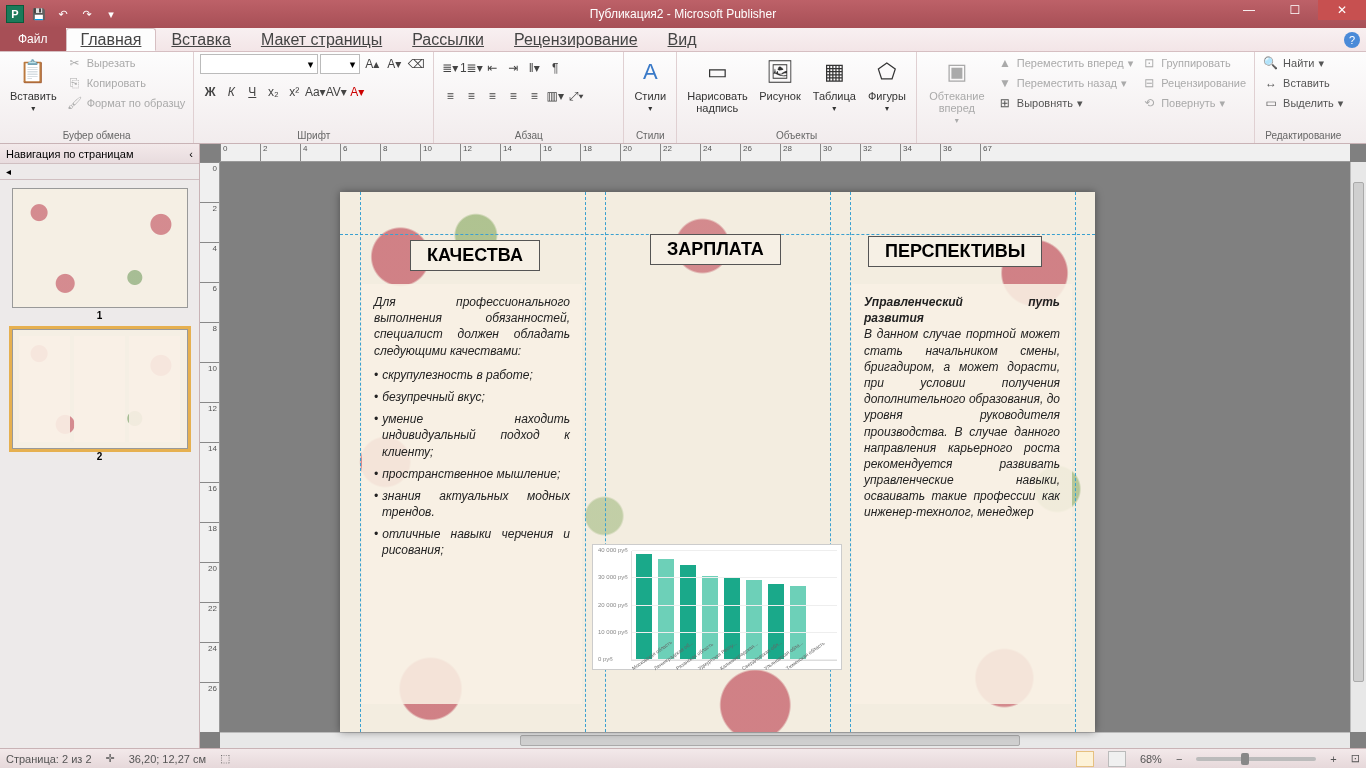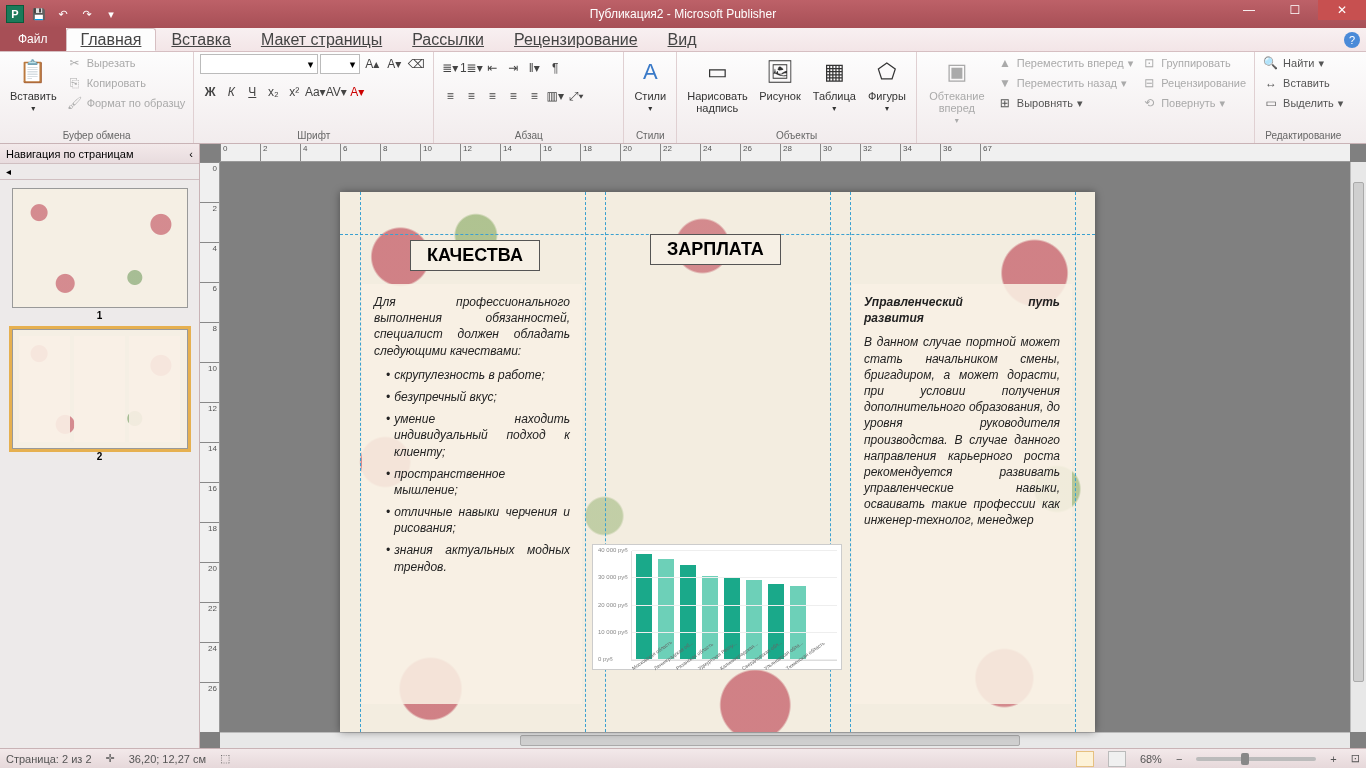--- a/index.html
+++ b/index.html
@@ -79,23 +79,23 @@
   radial-gradient(circle at 55% 95%, rgba(180,40,60,.55) 0 34px, transparent 36px),
   radial-gradient(circle at 88% 90%, rgba(180,40,60,.5) 0 28px, transparent 30px),
   radial-gradient(circle at 35% 60%, rgba(120,160,80,.4) 0 18px, transparent 20px),
   #f3ede0; }
 .guide-v { position: absolute; top: 0; bottom: 0; border-left: 1px dashed #3aa0d0; }
 .guide-h { position: absolute; left: 0; right: 0; border-top: 1px dashed #3aa0d0; }
 
 .col-title { position: absolute; background: #f6f0e5; border: 1px solid #555; padding: 4px 16px; font: bold 18px Arial; text-align: center; }
 .col-body { position: absolute; background: rgba(248,240,228,.88); padding: 10px 12px; font: italic 12px/1.35 Georgia, serif; color: #222; text-align: justify; }
 .col-body ul { list-style: none; margin-top: 8px; }
-.col-body li { margin: 6px 0 6px 20px; text-indent: -8px; }
+.col-body li { margin: 6px 0 6px 8px; text-indent: -8px; }
 .col-body li::before { content: "•"; margin-right: 4px; }
-.subhead { font-weight: bold; margin-bottom: 8px; }
+.subhead { font-weight: bold; }
 
 .chart-box { position: absolute; background: #fff; border: 1px solid #ccc; padding: 6px 4px 2px; }
 .chart-grid { position: relative; height: 110px; margin-left: 34px; border-left: 1px solid #ddd; border-bottom: 1px solid #ddd; display: flex; align-items: flex-end; gap: 6px; padding: 0 4px; }
 .chart-grid .gl { position: absolute; left: 0; right: 0; border-top: 1px solid #eee; font-size: 6px; color: #888; }
 .chart-grid .gl span { position: absolute; left: -34px; top: -4px; }
 .bar { width: 16px; background: #1aa98a; }
 .bar.alt { background: #6dd0b8; }
 .xlabels { display: flex; margin-left: 34px; gap: 6px; font-size: 5px; color: #666; transform-origin: top left; }
 .xlabels span { width: 16px; transform: rotate(-35deg); white-space: nowrap; display: inline-block; }
 
@@ -378,22 +378,22 @@
       <div class="guide-h" style="top:42px"></div>
 
       <div class="col-title" style="left:70px;top:48px">КАЧЕСТВА</div>
       <div class="col-body" style="left:22px;top:92px;width:220px;height:420px">
         <div>Для профессионального выполнения обязанностей, специалист должен обладать следующими качествами:</div>
         <ul>
           <li>скрупулезность в работе;</li>
           <li>безупречный вкус;</li>
           <li>умение находить индивидуальный подход к клиенту;</li>
           <li>пространственное мышление;</li>
+          <li>знания актуальных модных трендов.</li>
           <li>отличные навыки черчения и рисования;</li>
-          <li>знания актуальных модных трендов.</li>
         </ul>
       </div>
 
       <div class="col-title" style="left:310px;top:42px">ЗАРПЛАТА</div>
       <div class="chart-box" style="left:252px;top:352px;width:250px">
         <div class="chart-grid" id="chart">
             <div class="gl" style="bottom: 0%;">
               <span>0 руб</span>
             </div>
             <div class="gl" style="bottom: 25%;">
@@ -422,20 +422,21 @@
             <span>Ленинградская об...</span>
             <span>Рязанская область</span>
             <span>Удмуртская Респу...</span>
             <span>Калининградская...</span>
             <span>Свердловская обл...</span>
             <span>Ульяновская обла...</span>
             <span>Тюменская область</span>
           </div>
       </div>
 
+      <div class="col-title" style="left:528px;top:44px">ПЕРСПЕКТИВЫ</div>
       <div class="col-body" style="left:512px;top:92px;width:220px;height:420px">
         <div class="subhead">Управленческий путь развития</div>
         <div>В данном случае портной может стать начальником смены, бригадиром, а может дорасти, при условии получения дополнительного образования, до уровня руководителя производства. В случае данного направления карьерного роста рекомендуется развивать управленческие навыки, осваивать такие профессии как инженер-технолог, менеджер</div>
       </div>
     </div>
   </div>
 </div>
 
 <div class="statusbar">
   <span>Страница: 2 из 2</span>

